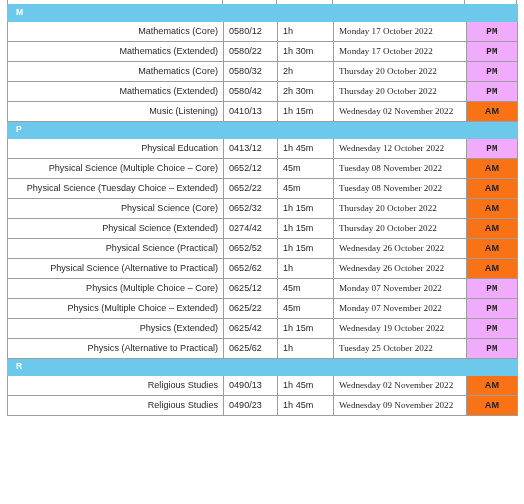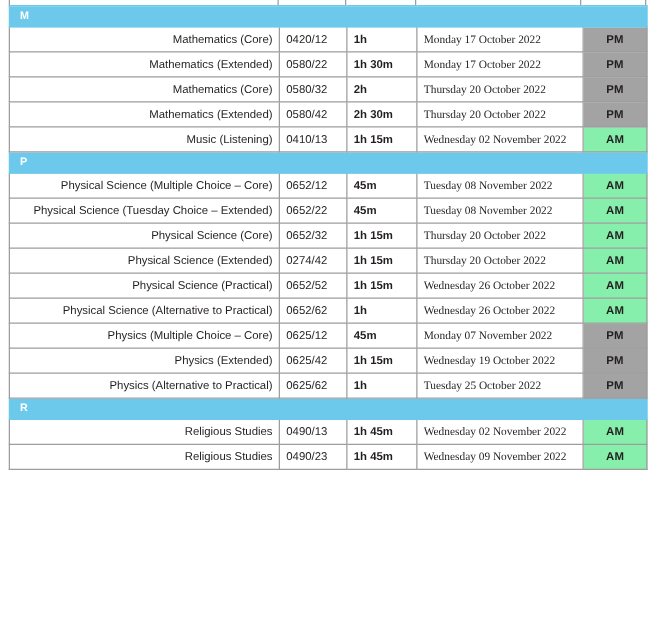--- a/index.html
+++ b/index.html
@@ -55,29 +55,29 @@
   
   col.c-subject  { width: 216px; }
   col.c-code     { width: 54px; }
   col.c-duration { width: 56px; }
   col.c-date     { width: 133px; }
   col.c-session  { width: 51px; }
 
   tr.exam-row td { height: 13px; }
   td.cell-subject  { text-align: right; }
   td.cell-code     { text-align: left; }
-  td.cell-duration { text-align: left; font-weight: bold; }
+  td.cell-duration { text-align: left; }
   td.cell-date     { text-align: left; font-family: Liberation Serif, serif; }
   td.cell-session  {
     text-align: center;
     font-weight: bold;
     letter-spacing: 0.2px;
   }
-  td.cell-session.pm { background: #a3a3a3; }
-  td.cell-session.am { background: #86efac; }
+  td.cell-session.pm { background: #f0abfc; font-family: Liberation Mono, monospace; }
+  td.cell-session.am { background: #f97316; }
 
   tr.section-row td.section-band {
     background: #6dc9ec;
     border: 1px solid #6dc9ec;
     color: #ffffff;
     font-weight: bold;
     font-size: 8.6px;
     padding: 2px 5px 3px 8px;
     height: 10px;
     letter-spacing: 0.3px;
@@ -103,21 +103,21 @@
       <col class="c-duration">
       <col class="c-date">
       <col class="c-session">
     </colgroup>
     <tbody id="timetable-body">
         <tr class="section-row">
           <td class="section-band" colspan="5">M</td>
         </tr>
         <tr class="exam-row">
           <td class="cell-subject">Mathematics (Core)</td>
-          <td class="cell-code">0420/12</td>
+          <td class="cell-code">0580/12</td>
           <td class="cell-duration">1h</td>
           <td class="cell-date">Monday 17 October 2022</td>
           <td class="cell-session pm">PM</td>
         </tr>
         <tr class="exam-row">
           <td class="cell-subject">Mathematics (Extended)</td>
           <td class="cell-code">0580/22</td>
           <td class="cell-duration">1h 30m</td>
           <td class="cell-date">Monday 17 October 2022</td>
           <td class="cell-session pm">PM</td>
@@ -140,20 +140,27 @@
           <td class="cell-subject">Music (Listening)</td>
           <td class="cell-code">0410/13</td>
           <td class="cell-duration">1h 15m</td>
           <td class="cell-date">Wednesday 02 November 2022</td>
           <td class="cell-session am">AM</td>
         </tr>
         <tr class="section-row">
           <td class="section-band" colspan="5">P</td>
         </tr>
         <tr class="exam-row">
+          <td class="cell-subject">Physical Education</td>
+          <td class="cell-code">0413/12</td>
+          <td class="cell-duration">1h 45m</td>
+          <td class="cell-date">Wednesday 12 October 2022</td>
+          <td class="cell-session pm">PM</td>
+        </tr>
+        <tr class="exam-row">
           <td class="cell-subject">Physical Science (Multiple Choice – Core)</td>
           <td class="cell-code">0652/12</td>
           <td class="cell-duration">45m</td>
           <td class="cell-date">Tuesday 08 November 2022</td>
           <td class="cell-session am">AM</td>
         </tr>
         <tr class="exam-row">
           <td class="cell-subject">Physical Science (Tuesday Choice – Extended)</td>
           <td class="cell-code">0652/22</td>
           <td class="cell-duration">45m</td>
@@ -189,20 +196,27 @@
           <td class="cell-session am">AM</td>
         </tr>
         <tr class="exam-row">
           <td class="cell-subject">Physics (Multiple Choice – Core)</td>
           <td class="cell-code">0625/12</td>
           <td class="cell-duration">45m</td>
           <td class="cell-date">Monday 07 November 2022</td>
           <td class="cell-session pm">PM</td>
         </tr>
         <tr class="exam-row">
+          <td class="cell-subject">Physics (Multiple Choice – Extended)</td>
+          <td class="cell-code">0625/22</td>
+          <td class="cell-duration">45m</td>
+          <td class="cell-date">Monday 07 November 2022</td>
+          <td class="cell-session pm">PM</td>
+        </tr>
+        <tr class="exam-row">
           <td class="cell-subject">Physics (Extended)</td>
           <td class="cell-code">0625/42</td>
           <td class="cell-duration">1h 15m</td>
           <td class="cell-date">Wednesday 19 October 2022</td>
           <td class="cell-session pm">PM</td>
         </tr>
         <tr class="exam-row">
           <td class="cell-subject">Physics (Alternative to Practical)</td>
           <td class="cell-code">0625/62</td>
           <td class="cell-duration">1h</td>

